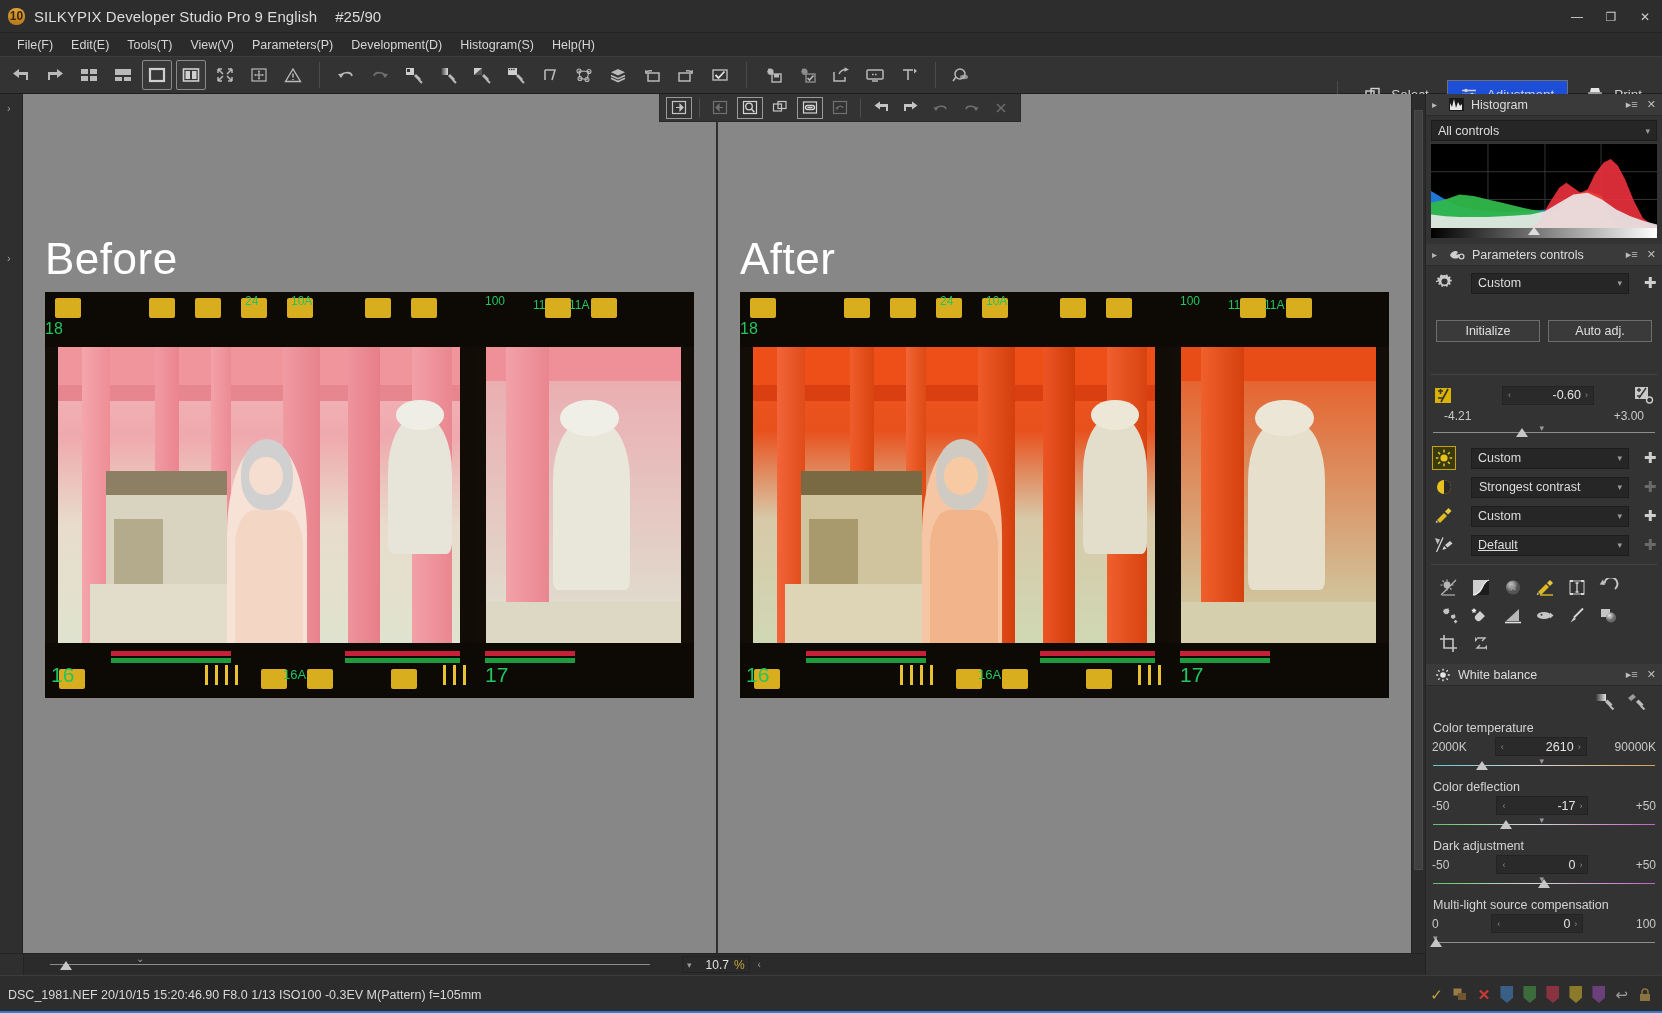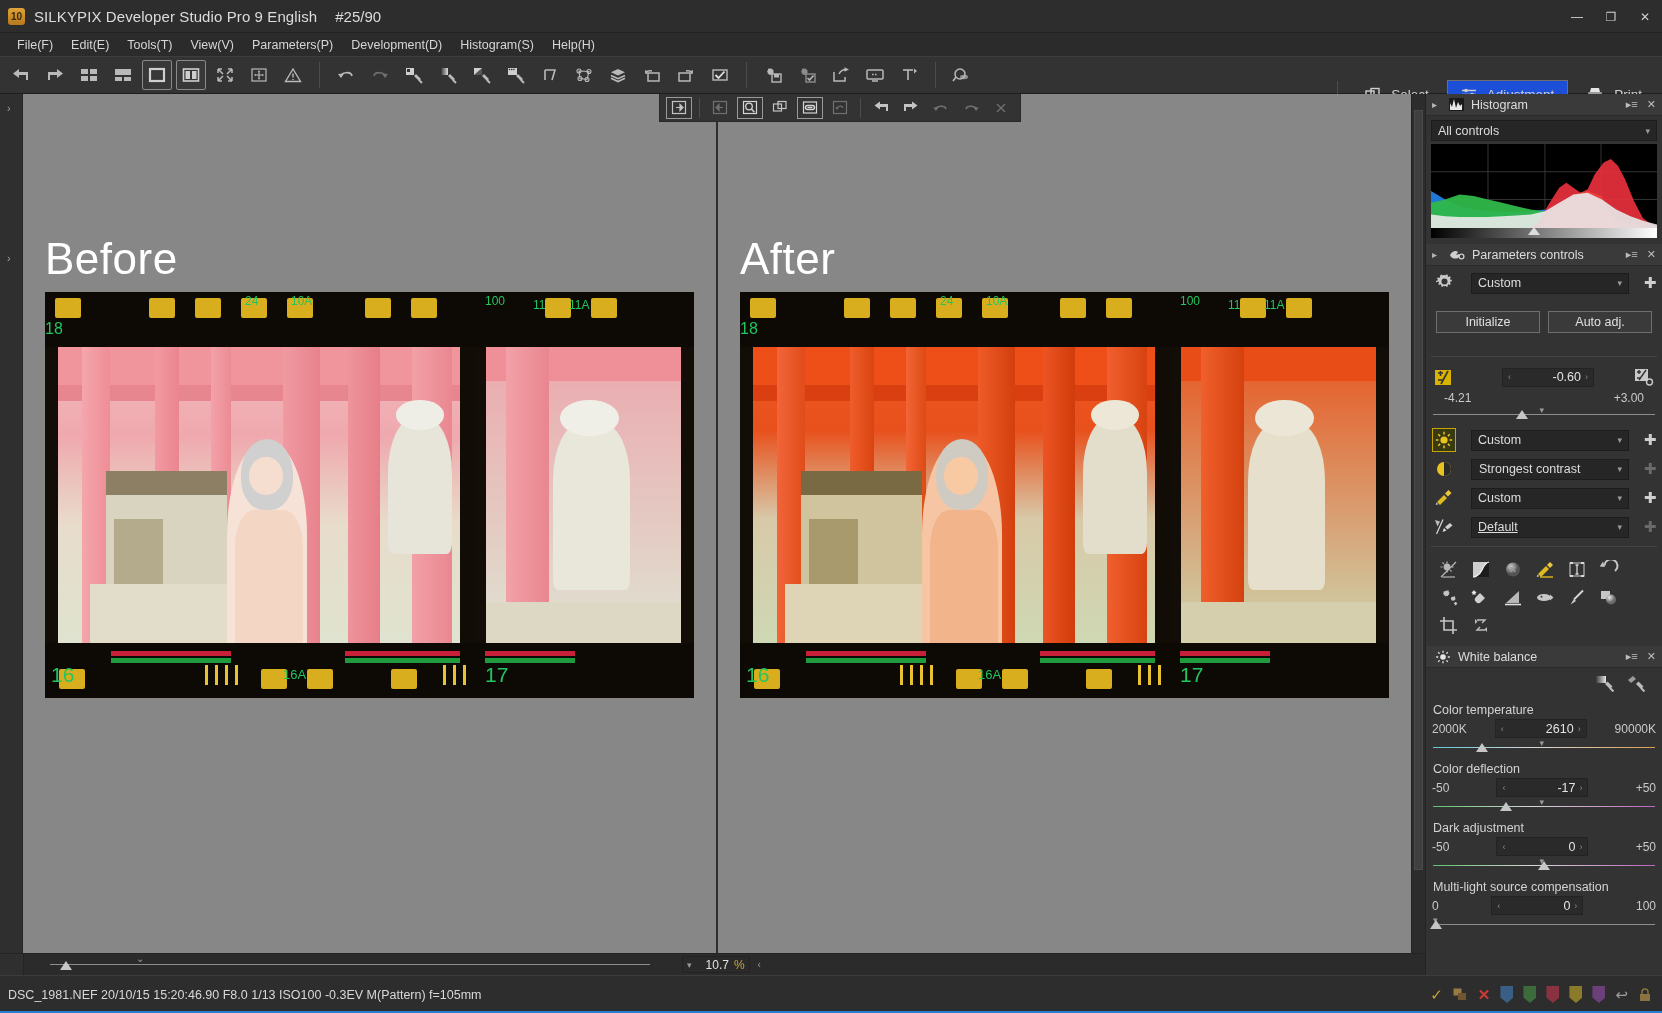--- a/index.html
+++ b/index.html
@@ -11,23 +11,23 @@
     -webkit-font-smoothing:antialiased;
     position:relative;
   }
 
   
   #titlebar{
     height:33px; background:#2d2d2d; display:flex; align-items:center;
     padding-left:8px; border-bottom:1px solid #232323; position:relative;
   }
   #applogo{
-    width:17px;height:17px;border-radius:3px;
+    width:17px;height:17px;border-radius:8px;
     background:linear-gradient(#e0a23a,#b8791c);
-    color:#3a2a08;font-size:10px;font-weight:bold;
+    color:#3a2a08;font-size:12px;font-weight:bold;
     display:flex;align-items:center;justify-content:center;
     margin-right:9px; flex:none;
   }
   #apptitle{font-size:15px;color:#dcdcdc;letter-spacing:.1px;}
   #appcount{font-size:15px;color:#dcdcdc;margin-left:18px;}
   .wbtns{position:absolute;right:0;top:0;height:33px;display:flex;}
   .wbtn{width:34px;height:33px;display:flex;align-items:center;justify-content:center;
         color:#cfcfcf;font-size:12px;}
 
   
@@ -147,21 +147,21 @@
   .gradbar{height:10px;background:linear-gradient(90deg,#000,#fff);position:relative;}
   .gradmark{position:absolute;top:-1px;width:0;height:0;border-left:6px solid transparent;
             border-right:6px solid transparent;border-bottom:8px solid #ddd;}
 
   .prow{display:flex;align-items:center;gap:15px;padding:5px 6px 0 6px;}
   .picon{width:24px;height:24px;flex:none;display:flex;align-items:center;justify-content:center;}
   .picon.sel{border:1px solid #c8a400;background:#3a3a12;}
   .plus{color:#cfcfcf;font-size:15px;width:12px;text-align:center;flex:none;}
   .plus.dim{color:#6a6a6a;}
 
-  .btnrow{display:flex;gap:8px;justify-content:center;padding:16px 10px;align-items:center;}
+  .btnrow{display:flex;gap:8px;justify-content:center;padding:25px 10px;align-items:center;}
   .pbtn{
     flex:1;height:22px;background:#3a3a3a;border:1px solid #6e6e6e;
     display:flex;align-items:center;justify-content:center;font-size:12.5px;color:#e0e0e0;
   }
 
   .divider{height:1px;background:#444;margin:7px 5px 2px 5px;}
 
   .spinrow{display:flex;align-items:center;padding:4px 6px 0 6px;gap:6px;}
   .spinner{
     background:#2a2a2a;border:1px solid #232323;height:19px;width:92px;

